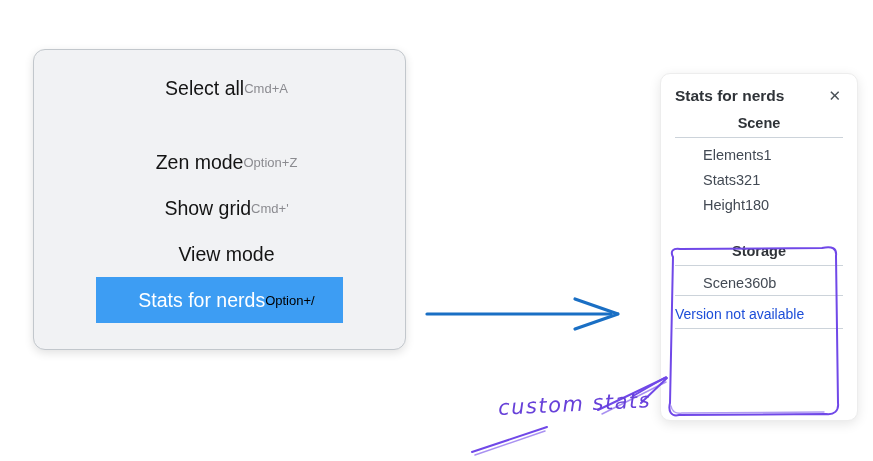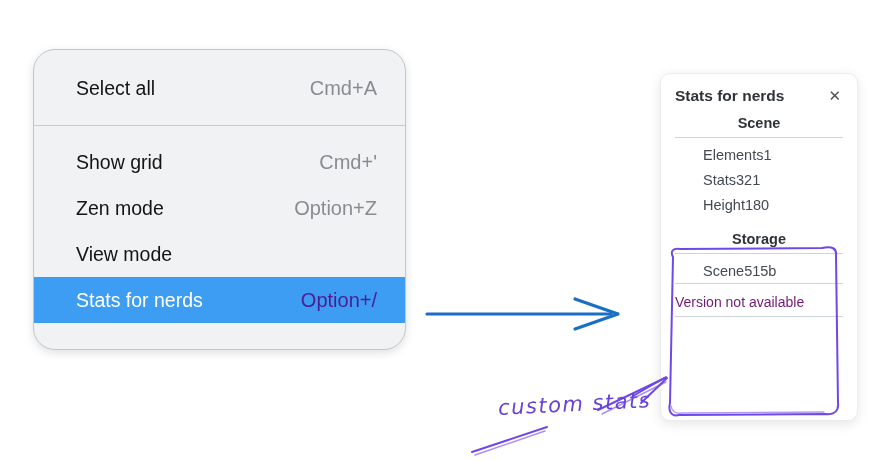--- a/index.html
+++ b/index.html
@@ -17,46 +17,47 @@
     overflow:hidden;
   }
 
   
   .context-menu{
     position:absolute;
     left:33px; top:49px;
     width:373px; height:301px;
     background:#f1f2f4;
     border:1.5px solid #c2c7cc;
-    border-radius:22px;
+    border-radius:12px;
     box-shadow:0 3px 10px rgba(0,0,0,0.12);
     padding:15px 0 15px 0;
     display:flex;
     flex-direction:column;
+    align-items:center;
   }
   .menu-item{
     height:46px;
     display:flex;
     align-items:center;
     justify-content:space-between;
     padding:0 28px 0 42px;
     font-size:19.5px;
     color:#141414;
     cursor:default;
   }
   .menu-item .shortcut{
     color:#8b8b90;
-    font-size:20px;
+    font-size:13px;
   }
   .menu-item.selected{
     background:var(--highlight);
     color:#ffffff;
   }
   .menu-item.selected .shortcut{
-    color:#4c1d95;
+    color:#000000;
   }
   .menu-separator{
     border-top:1px solid #c9cdd2;
     margin:14px 0 13px 0;
   }
 
   
   .stats-panel{
     position:absolute;
     left:660px; top:73px;
@@ -85,38 +86,38 @@
     color:#4b5258;
     cursor:pointer;
     line-height:1;
     padding:2px;
   }
   .section-heading{
     text-align:center;
     font-weight:bold;
     font-size:14.5px;
     color:#2f3338;
-    margin-top:14px;
+    margin-top:26px;
     margin-bottom:6px;
   }
   .divider{
     border-top:1px solid #ccd3da;
     margin:0 0 4px 0;
   }
   .stat-row{
     display:flex;
     font-size:14.5px;
     padding:4.5px 0;
     color:#434a54;
     margin-left:28px;
   }
   .version-note{
     font-size:14px;
     padding:6px 0 6px 0;
-    color:#701a75;
+    color:#1d4ed8;
     white-space:nowrap;
   }
 
   
   svg{position:absolute;overflow:visible;}
   .flow-arrow-svg{left:420px;top:296px;}
   .flow-arrow-svg path{
     stroke:var(--arrow_blue);
     stroke-width:3.2;
     fill:none;
@@ -154,26 +155,26 @@
 </head>
 <body>
 
 <div class="context-menu">
   <div class="menu-item">
     <span>Select all</span>
     <span class="shortcut">Cmd+A</span>
   </div>
   <div class="menu-separator"></div>
   <div class="menu-item">
+    <span>Zen mode</span>
+    <span class="shortcut">Option+Z</span>
+  </div>
+  <div class="menu-item">
     <span>Show grid</span>
     <span class="shortcut">Cmd+'</span>
-  </div>
-  <div class="menu-item">
-    <span>Zen mode</span>
-    <span class="shortcut">Option+Z</span>
   </div>
   <div class="menu-item">
     <span>View mode</span>
   </div>
   <div class="menu-item selected">
     <span>Stats for nerds</span>
     <span class="shortcut">Option+/</span>
   </div>
 </div>
 
@@ -203,21 +204,21 @@
       <span>Height</span>
       <span>180</span>
     </div>
   </div>
 
   <div>
     <div class="section-heading">Storage</div>
     <div class="divider"></div>
     <div class="stat-row">
       <span>Scene</span>
-      <span>515b</span>
+      <span>360b</span>
     </div>
   </div>
 
   <div>
     <div class="divider"></div>
     <div class="version-note">Version not available</div>
     <div class="divider"></div>
   </div>
 </div>
 

